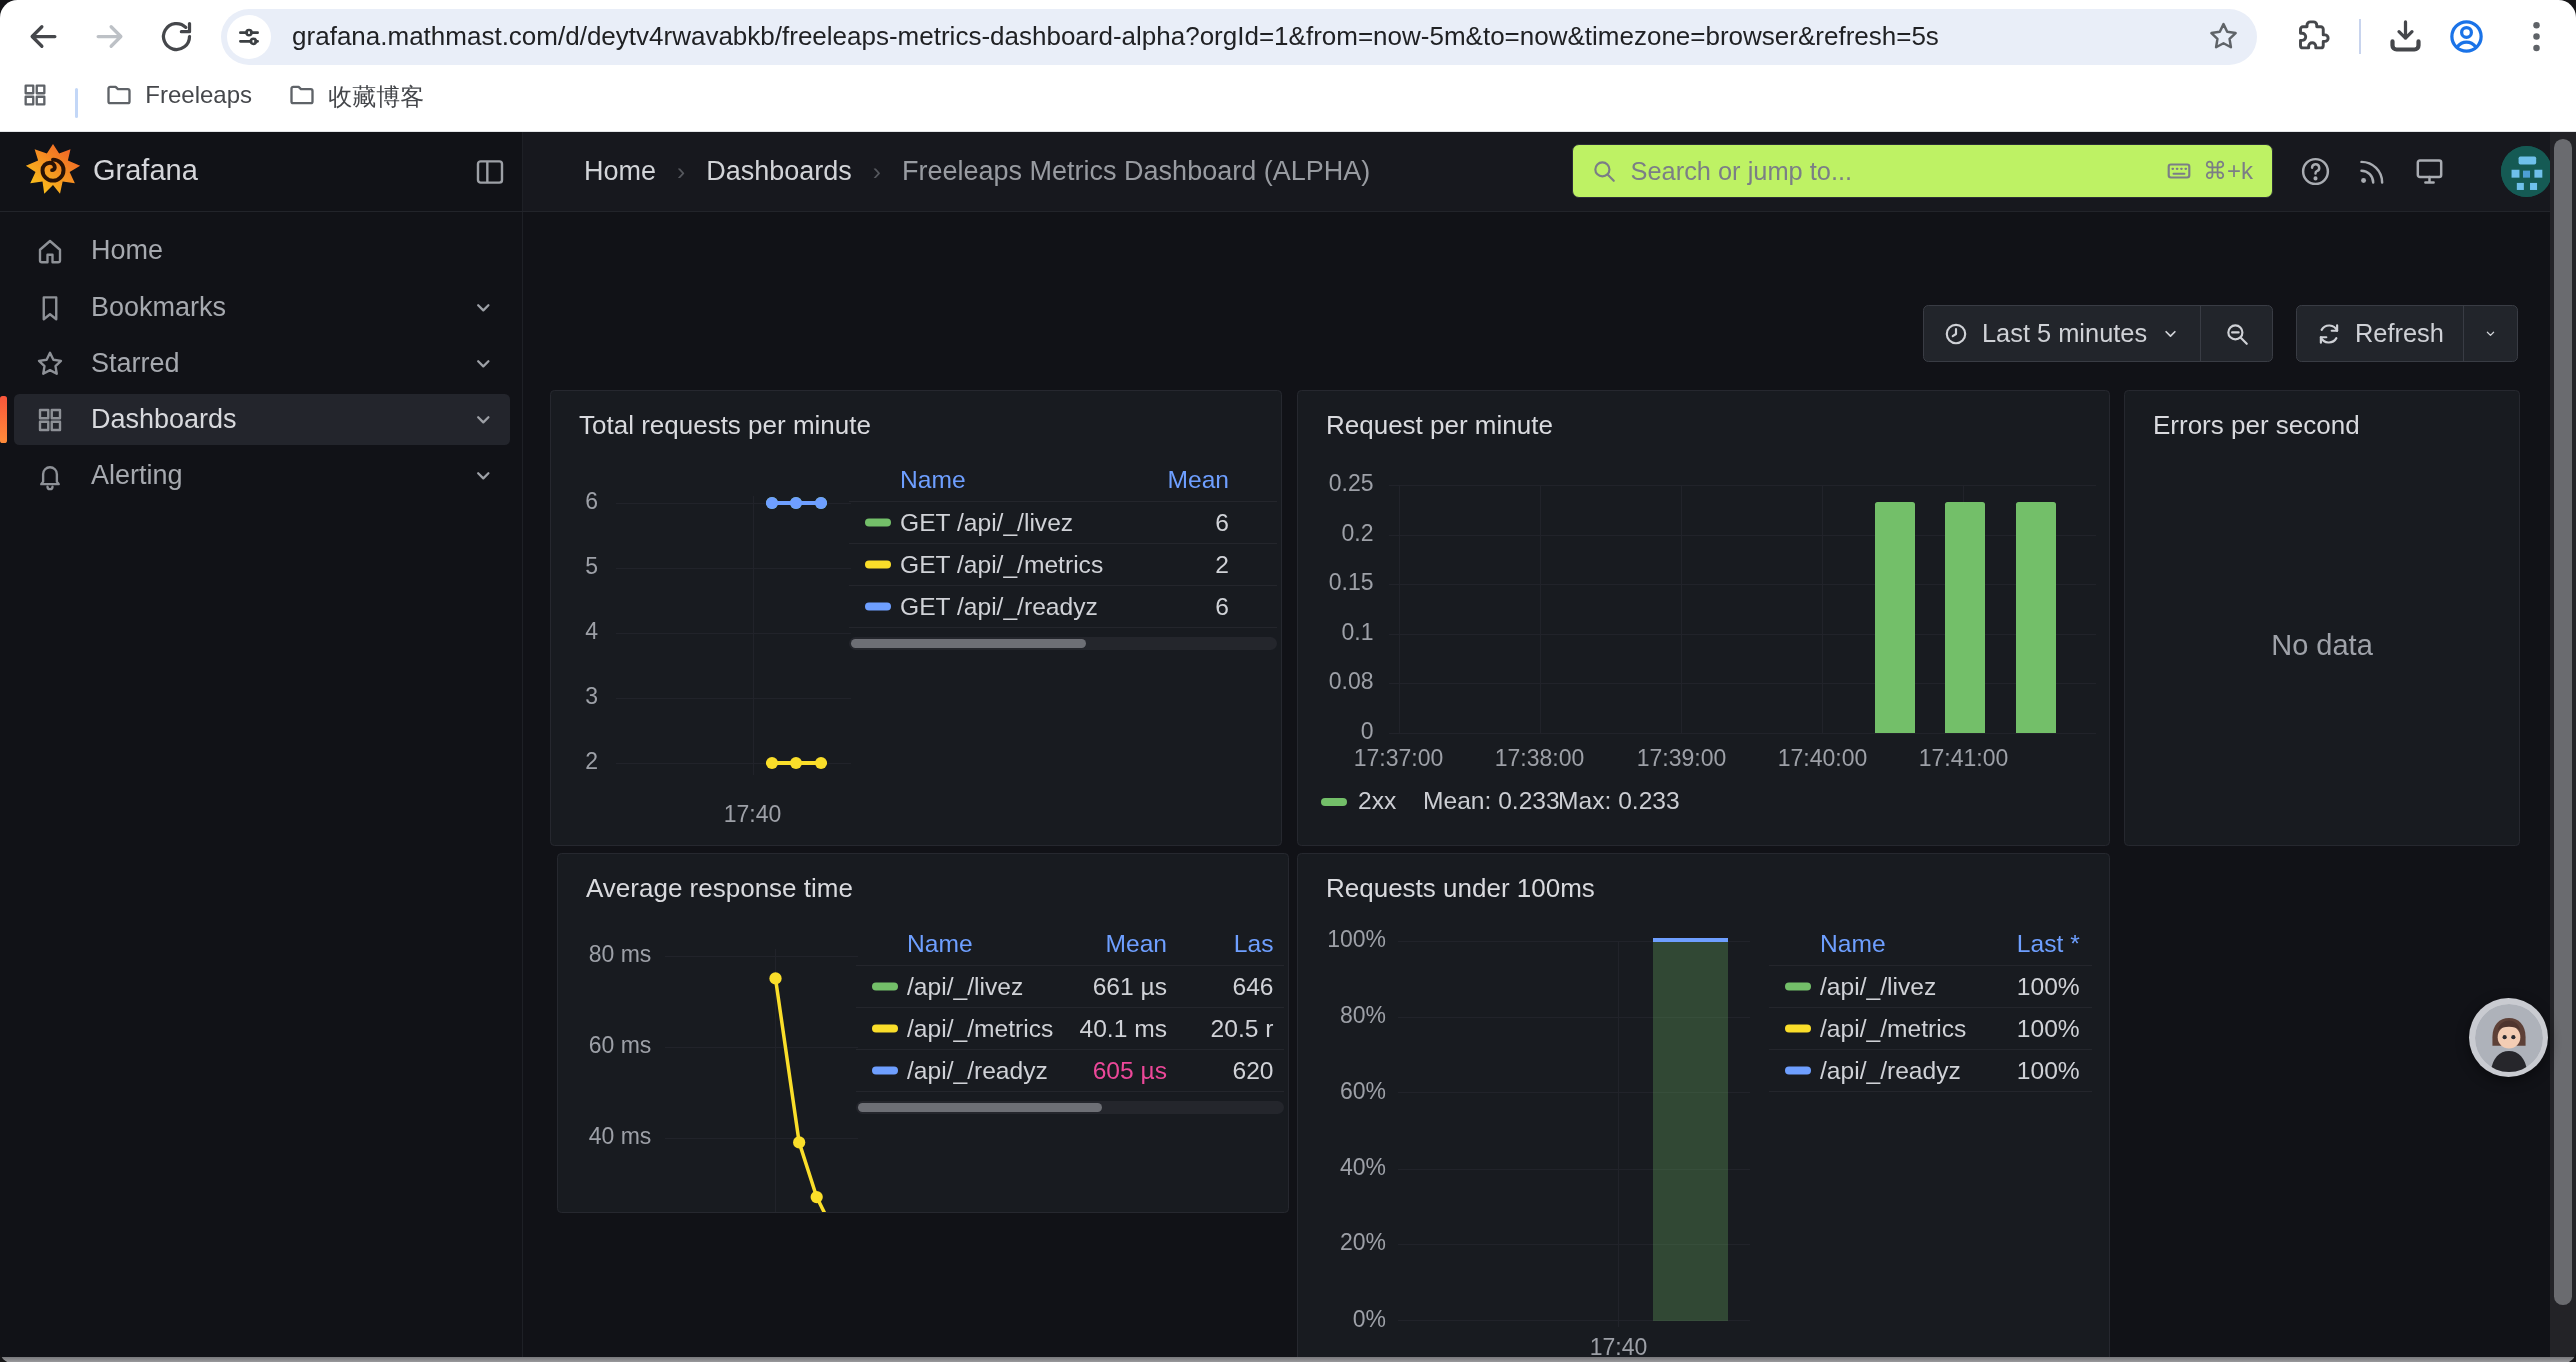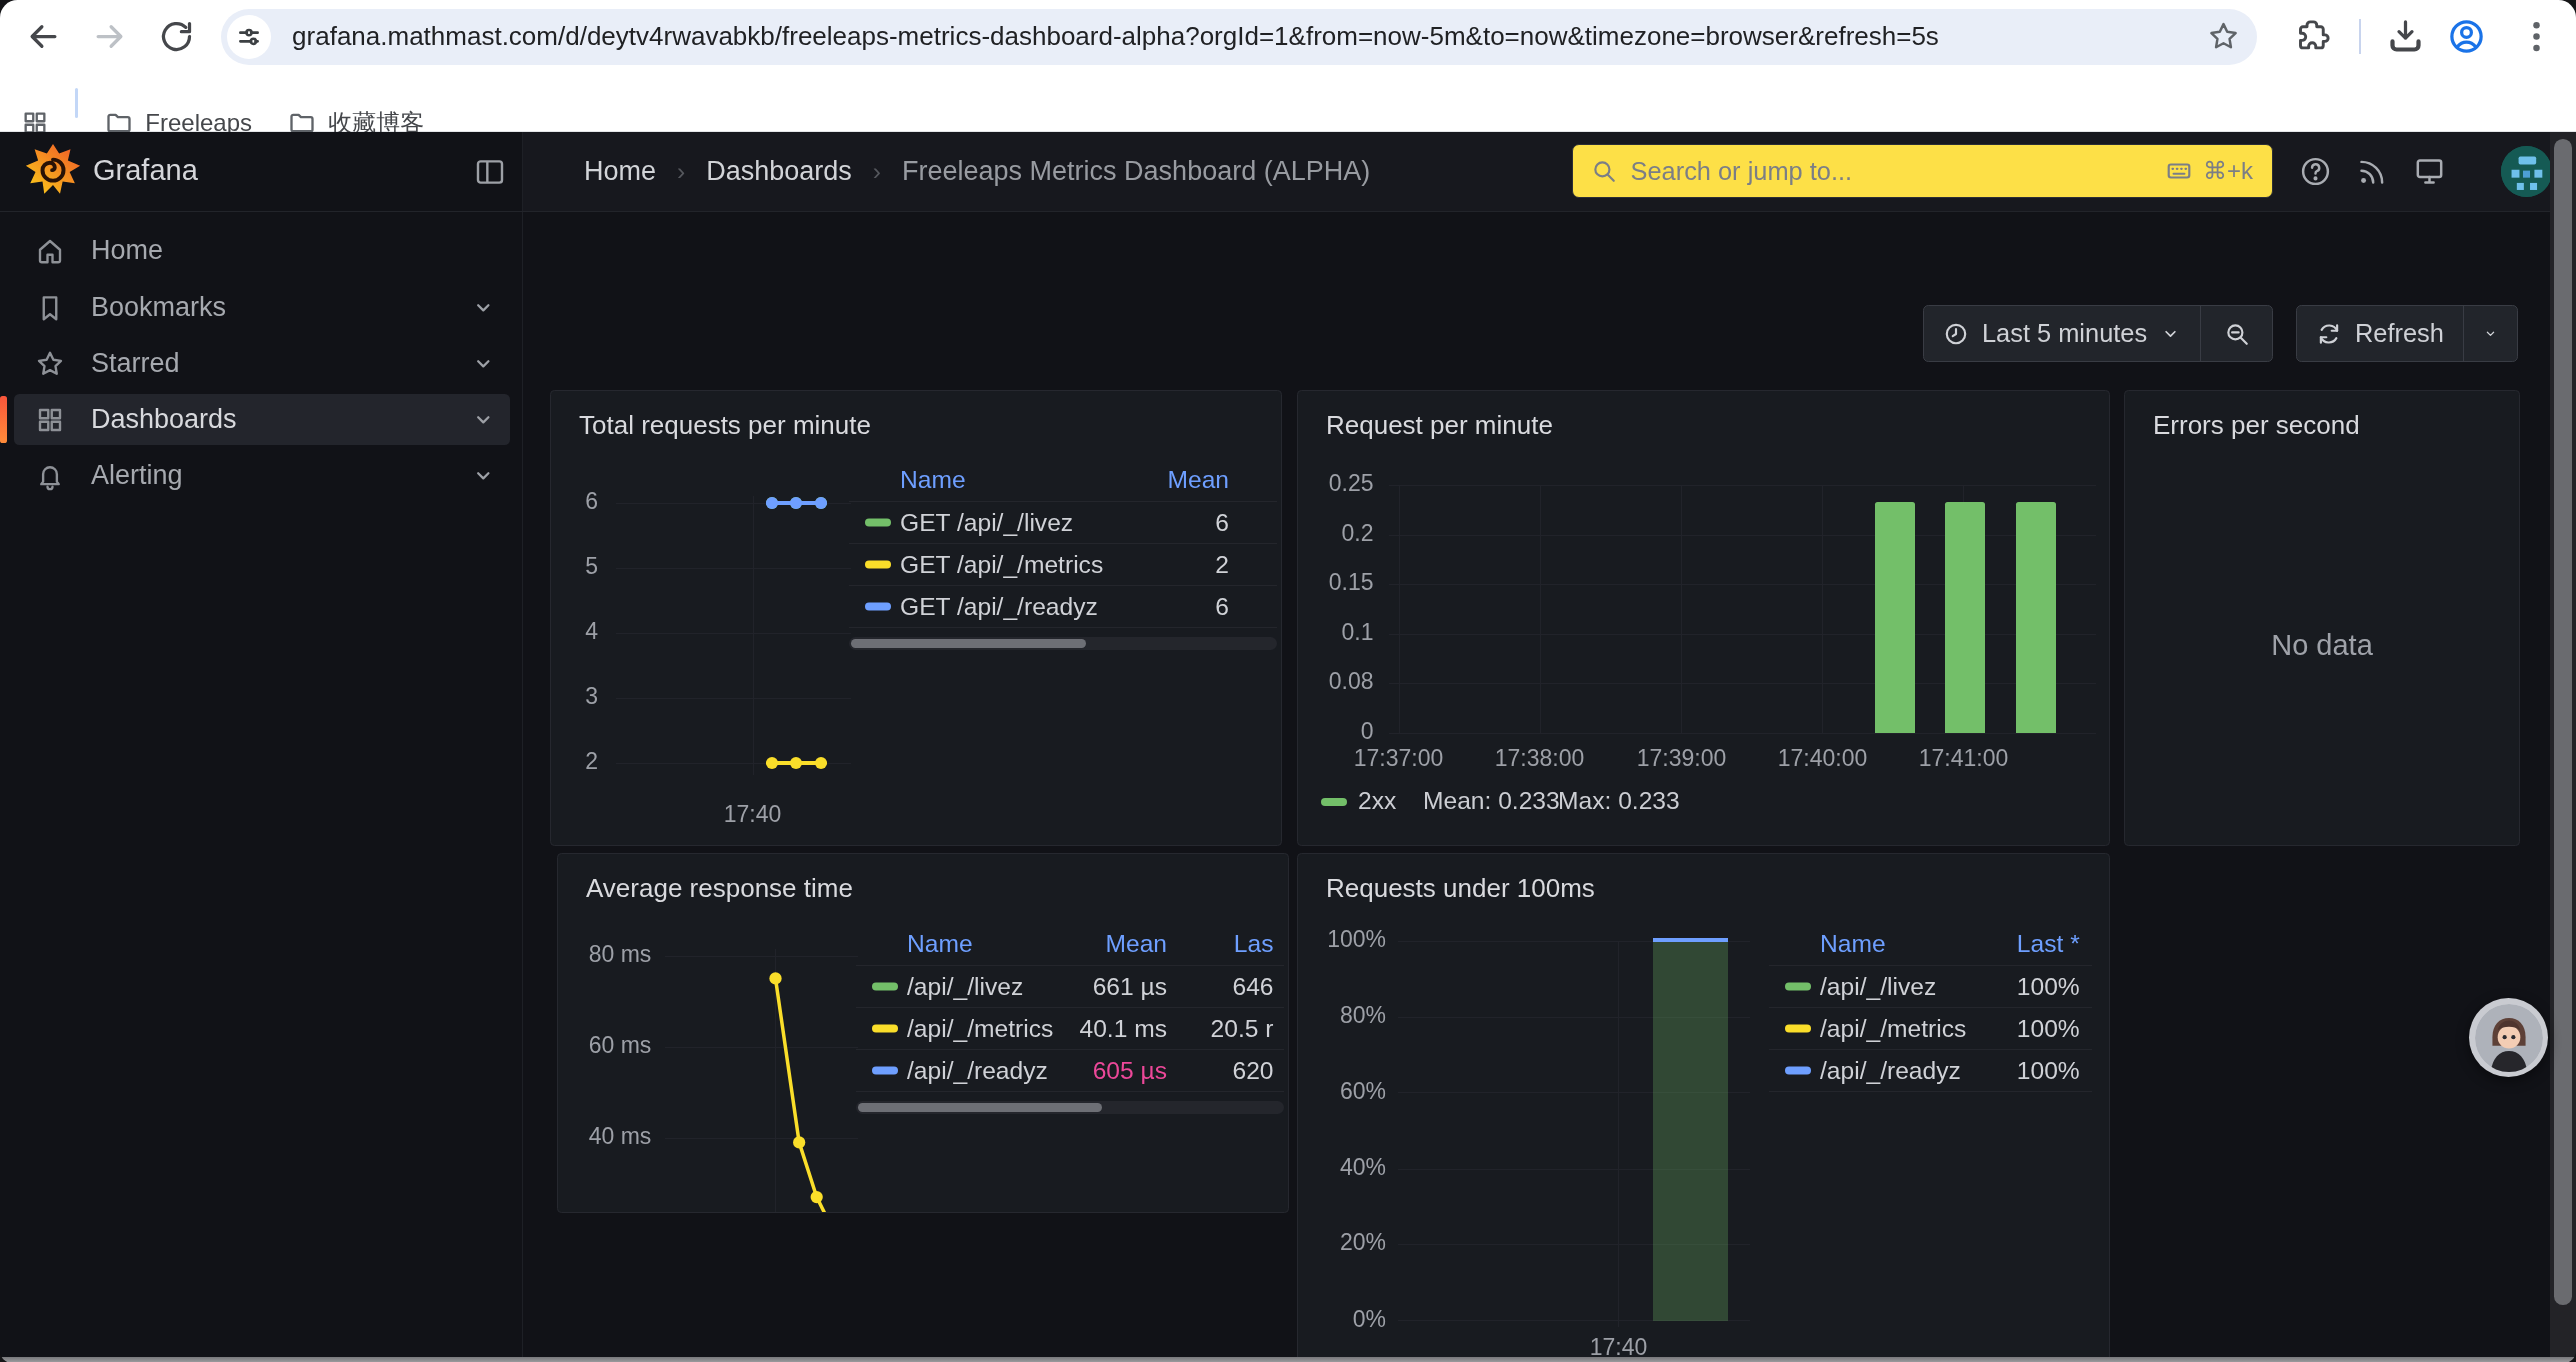--- a/index.html
+++ b/index.html
@@ -13,21 +13,21 @@
   .tbtn svg { width:39px; height:39px; fill:none; stroke:#45474b; stroke-width:2; stroke-linecap:round; stroke-linejoin:round; }
   .tbtn.disabled svg { stroke:#bdc1c6; }
   .urlbar { position:absolute; left:221px; top:8.8px; width:2036px; height:56px; border-radius:28px; background:#e9eef8; display:flex; align-items:center; }
   .tune-circle { margin-left:6.1px; width:44px; height:44px; border-radius:50%; background:#ffffff; display:flex; align-items:center; justify-content:center; flex:none; }
   .tune-circle svg { width:26px; height:26px; fill:none; stroke:#3c4043; stroke-width:2.4; stroke-linecap:round; }
   .url-text { margin-left:21px; font-size:26px; color:#202124; white-space:nowrap; overflow:hidden; }
   .url-star { position:absolute; right:12.3px; top:7px; width:42px; height:42px; display:flex; align-items:center; justify-content:center; }
   .url-star svg { width:33px; height:33px; fill:none; stroke:#5f6368; stroke-width:1.8; stroke-linejoin:round; }
   .bookmarks-bar { position:absolute; top:74px; left:0; right:0; height:58px; background:#ffffff; border-bottom:0.9px solid #e3e5e8; }
   .bb-sep { position:absolute; left:75px; top:14px; width:2.6px; height:30px; border-radius:1.8px; background:#c3d7f7; }
-  .bm { position:absolute; top:7px; height:44px; display:flex; align-items:center; gap:12.3px; font-size:24px; color:#45474b; padding:0 14px; border-radius:22px;margin-top:20px; }
+  .bm { position:absolute; top:7px; height:44px; display:flex; align-items:flex-start; gap:12.3px; font-size:24px; color:#45474b; padding:0 14px; border-radius:22px; }
   .bm svg, .apps svg { width:28px; height:28px; fill:none; stroke:#5f6368; stroke-width:2; stroke-linejoin:round; }
 
   
   .grafana { position:absolute; top:132px; left:0; right:0; bottom:0; background:#111217; }
   .g-divider { position:absolute; top:79px; left:0; right:0; height:0.9px; background:#22242a; }
   .sidebar { position:absolute; left:0; top:0; width:523px; bottom:0; border-right:0.9px solid #1e2026; }
   .glogo { position:absolute; left:24.6px; top:11.4px; width:56px; height:56px; }
   .brand { position:absolute; left:93px; top:22px; font-size:29px; font-weight:500; color:#d5d6da; }
   .collapse { position:absolute; left:468px; top:17.5px; width:44px; height:44px; display:flex; align-items:center; justify-content:center; }
   .collapse svg { width:32px; height:32px; fill:none; stroke:#9da0a6; stroke-width:1.8; }
@@ -39,21 +39,21 @@
   .sitem .chev svg { width:24.6px; height:24.6px; fill:none; stroke:#9da0a6; stroke-width:2.2; stroke-linecap:round; stroke-linejoin:round; }
   .sitem.active { background:#23252c; }
   .sitem.active .lbl { color:#d8d9dd; }
   .sitem.active::before { content:""; position:absolute; left:-14px; top:1.8px; width:7px; height:47px; border-radius:2.6px; background:linear-gradient(180deg,#f8553b,#ff8c3a); }
 
   .topnav { position:absolute; left:523px; top:0; width:2053px; height:79px; background:#17181e; }
   .breadcrumb { position:absolute; left:61px; top:0; height:79px; display:flex; align-items:center; gap:21px; font-size:27px; }
   .crumb { color:#d2d4d8; }
   .crumb.current { color:#989ba1; }
   .bsep { color:#55575d; font-size:24.6px; }
-  .searchbox { position:absolute; left:1049px; top:12.3px; width:701px; height:54px; background:#fde047; border:0.9px solid #2c2e35; border-radius:7px; display:flex; align-items:center; color:#7b7e86; font-size:25.4px; }
+  .searchbox { position:absolute; left:1049px; top:12.3px; width:701px; height:54px; background:#bef264; border:0.9px solid #2c2e35; border-radius:7px; display:flex; align-items:center; color:#7b7e86; font-size:25.4px; }
   .searchbox .mag { margin-left:17.5px; width:26px; height:26px; flex:none; }
   .searchbox .mag svg, .kbd svg { width:26px; height:26px; fill:none; stroke:#7b7e86; stroke-width:2; stroke-linecap:round; }
   .searchbox .ph { margin-left:14px; }
   .kbd { margin-left:auto; margin-right:19px; display:flex; align-items:center; gap:10.5px; font-size:24px; color:#7b7e86; }
   .nav-ic { position:absolute; top:16.7px; width:46px; height:46px; display:flex; align-items:center; justify-content:center; }
   .nav-ic svg { width:33px; height:33px; fill:none; stroke:#a9acb2; stroke-width:1.8; stroke-linecap:round; }
   .tavatar { position:absolute; left:1978px; top:14px; width:51px; height:51px; border-radius:50%; overflow:hidden; background:#155a54; }
 
   .subnav { position:absolute; left:523px; top:79px; width:2053px; height:60px; background:#111217; border-bottom:0.9px solid #1e2026; }
   .sn-star { position:absolute; left:1652px; top:8px; width:44px; height:44px; display:flex; align-items:center; justify-content:center; }

